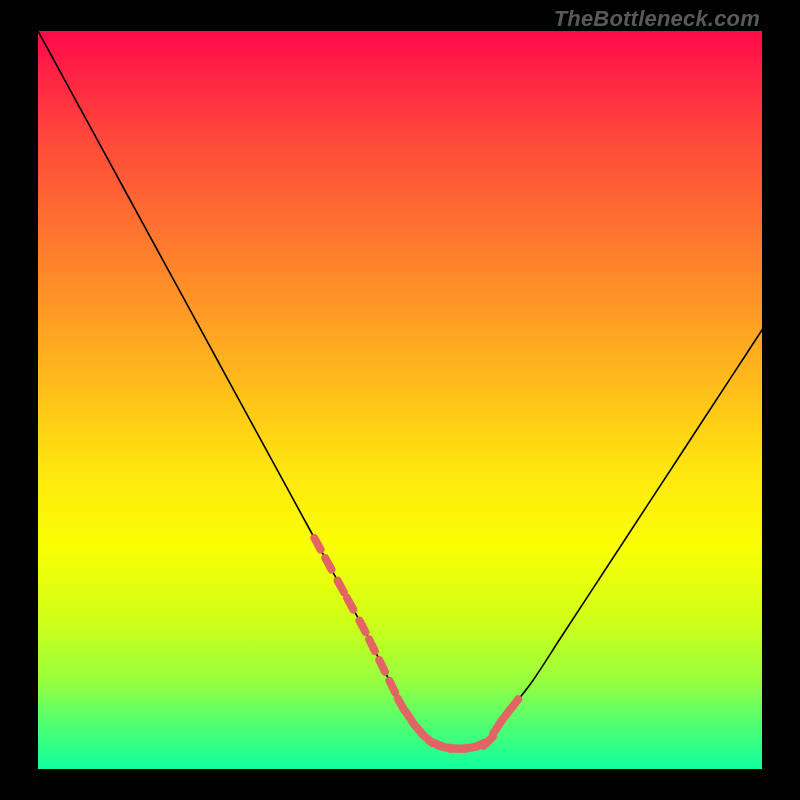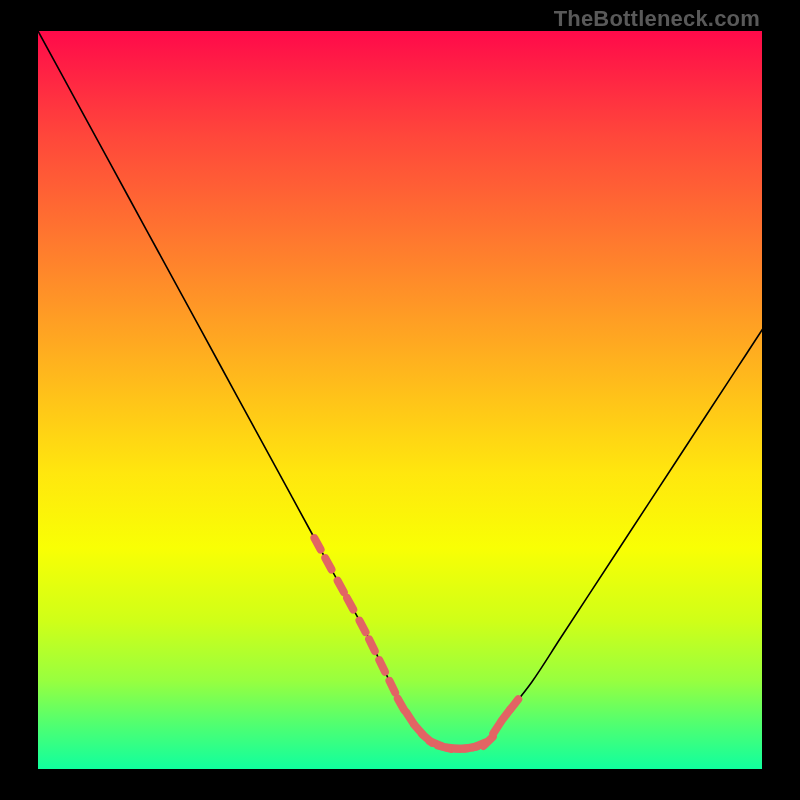--- a/index.html
+++ b/index.html
@@ -38,20 +38,21 @@
   }
   .watermark {
     position: absolute;
     top: 6px;
     right: 40px;
     font-family: Arial, Helvetica, sans-serif;
     font-size: 22px;
     font-weight: 600;
     color: #595959;
     letter-spacing: 0.2px;
+    font-style: italic;
   }
   svg.curve {
     position: absolute;
     left: 0; top: 0;
     width: 726px; height: 740px;
   }
   .curve path {
     fill: none;
     stroke: #000;
     stroke-width: 1.6;

